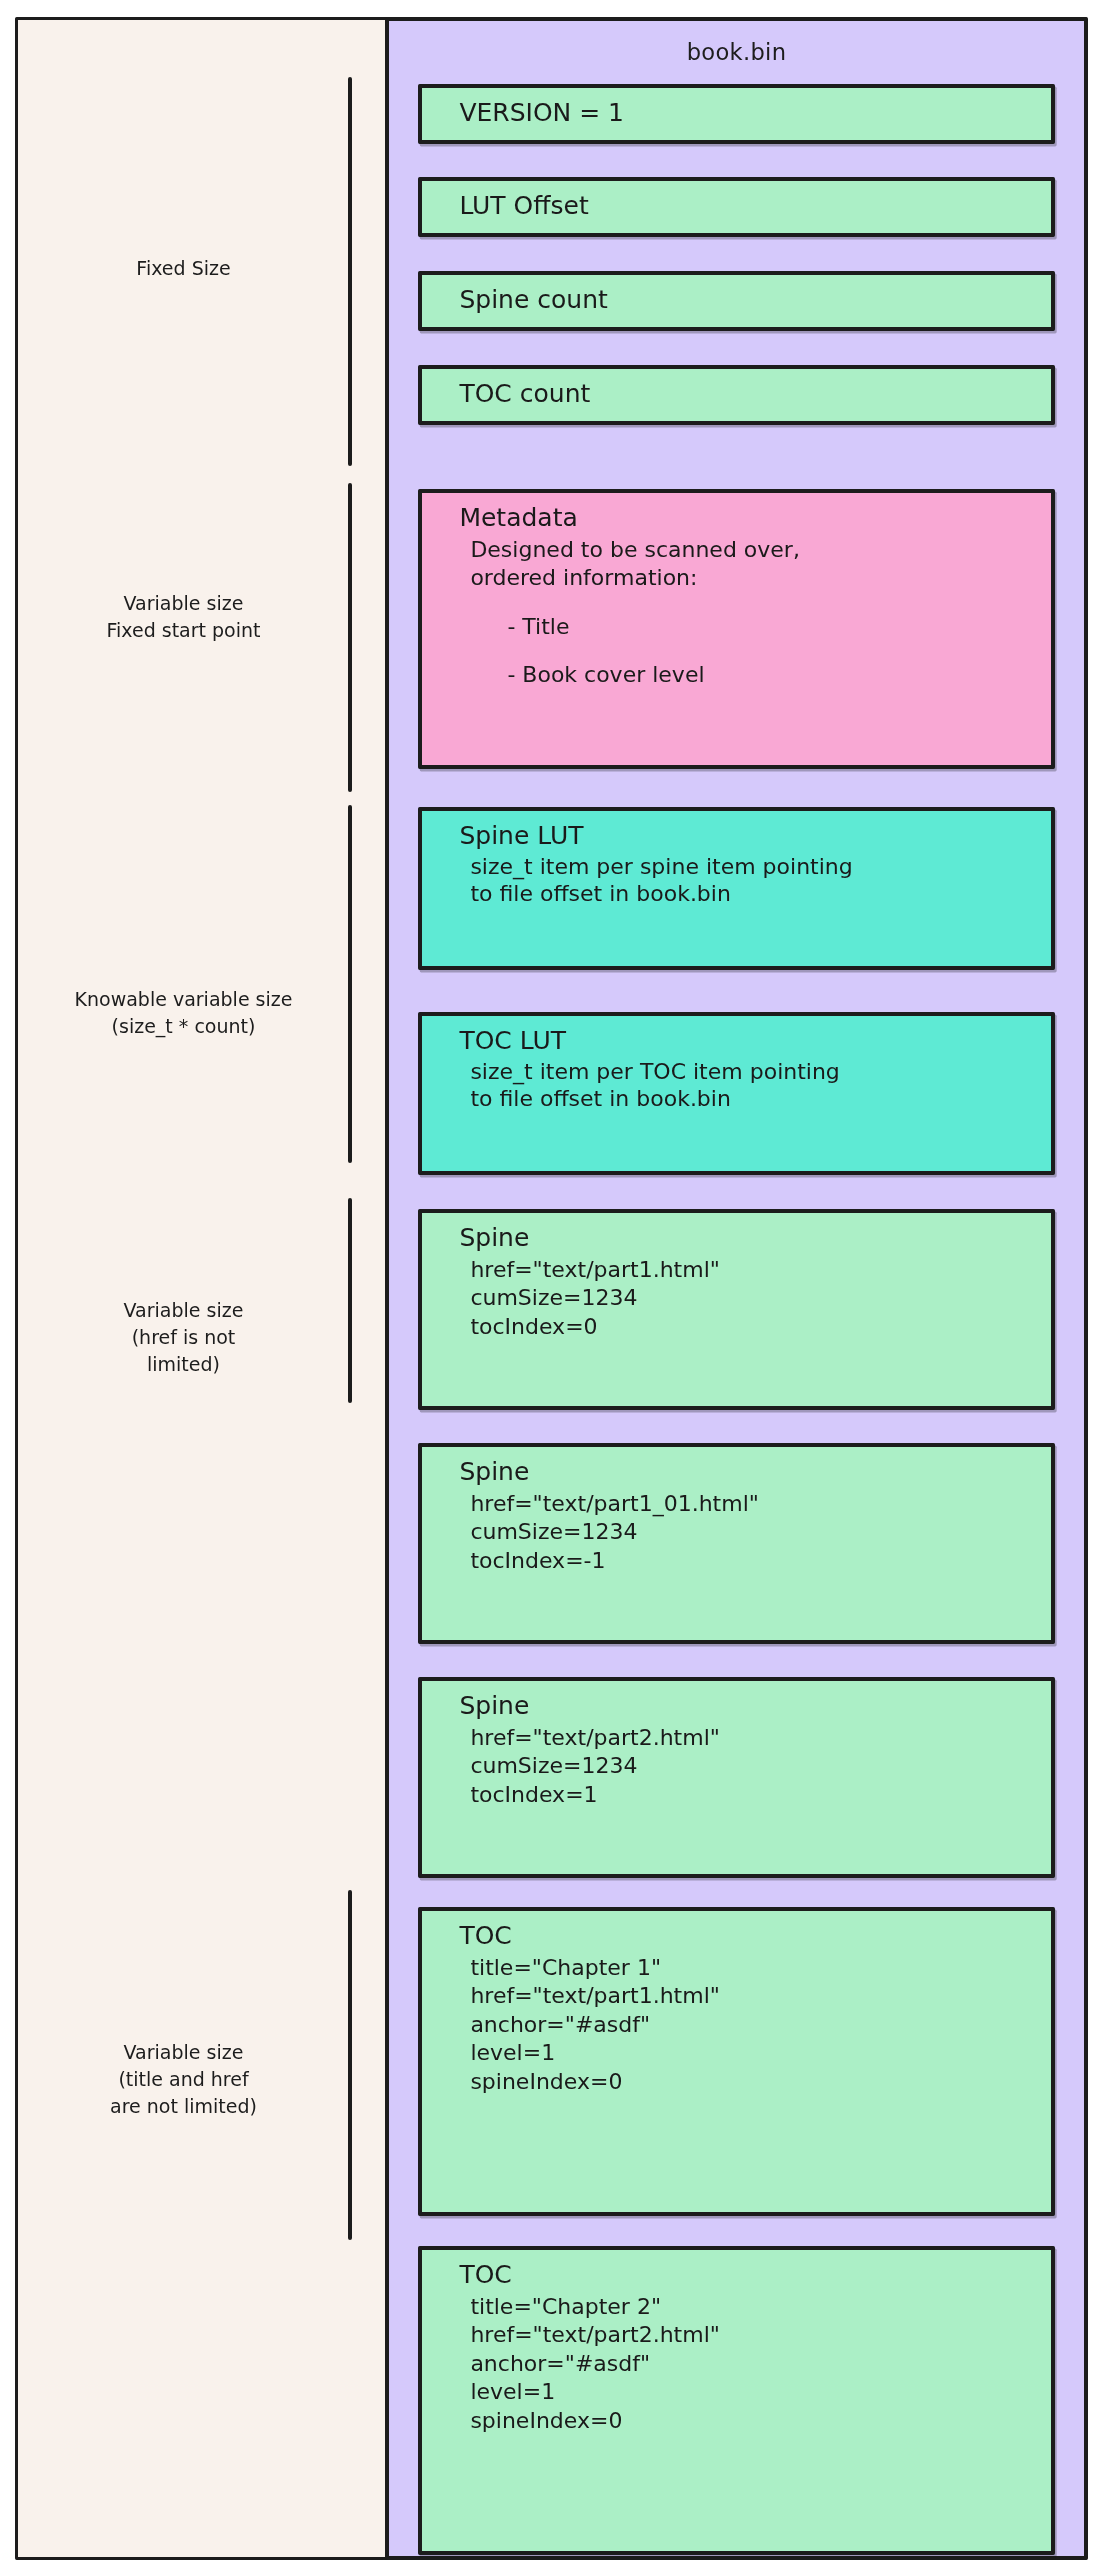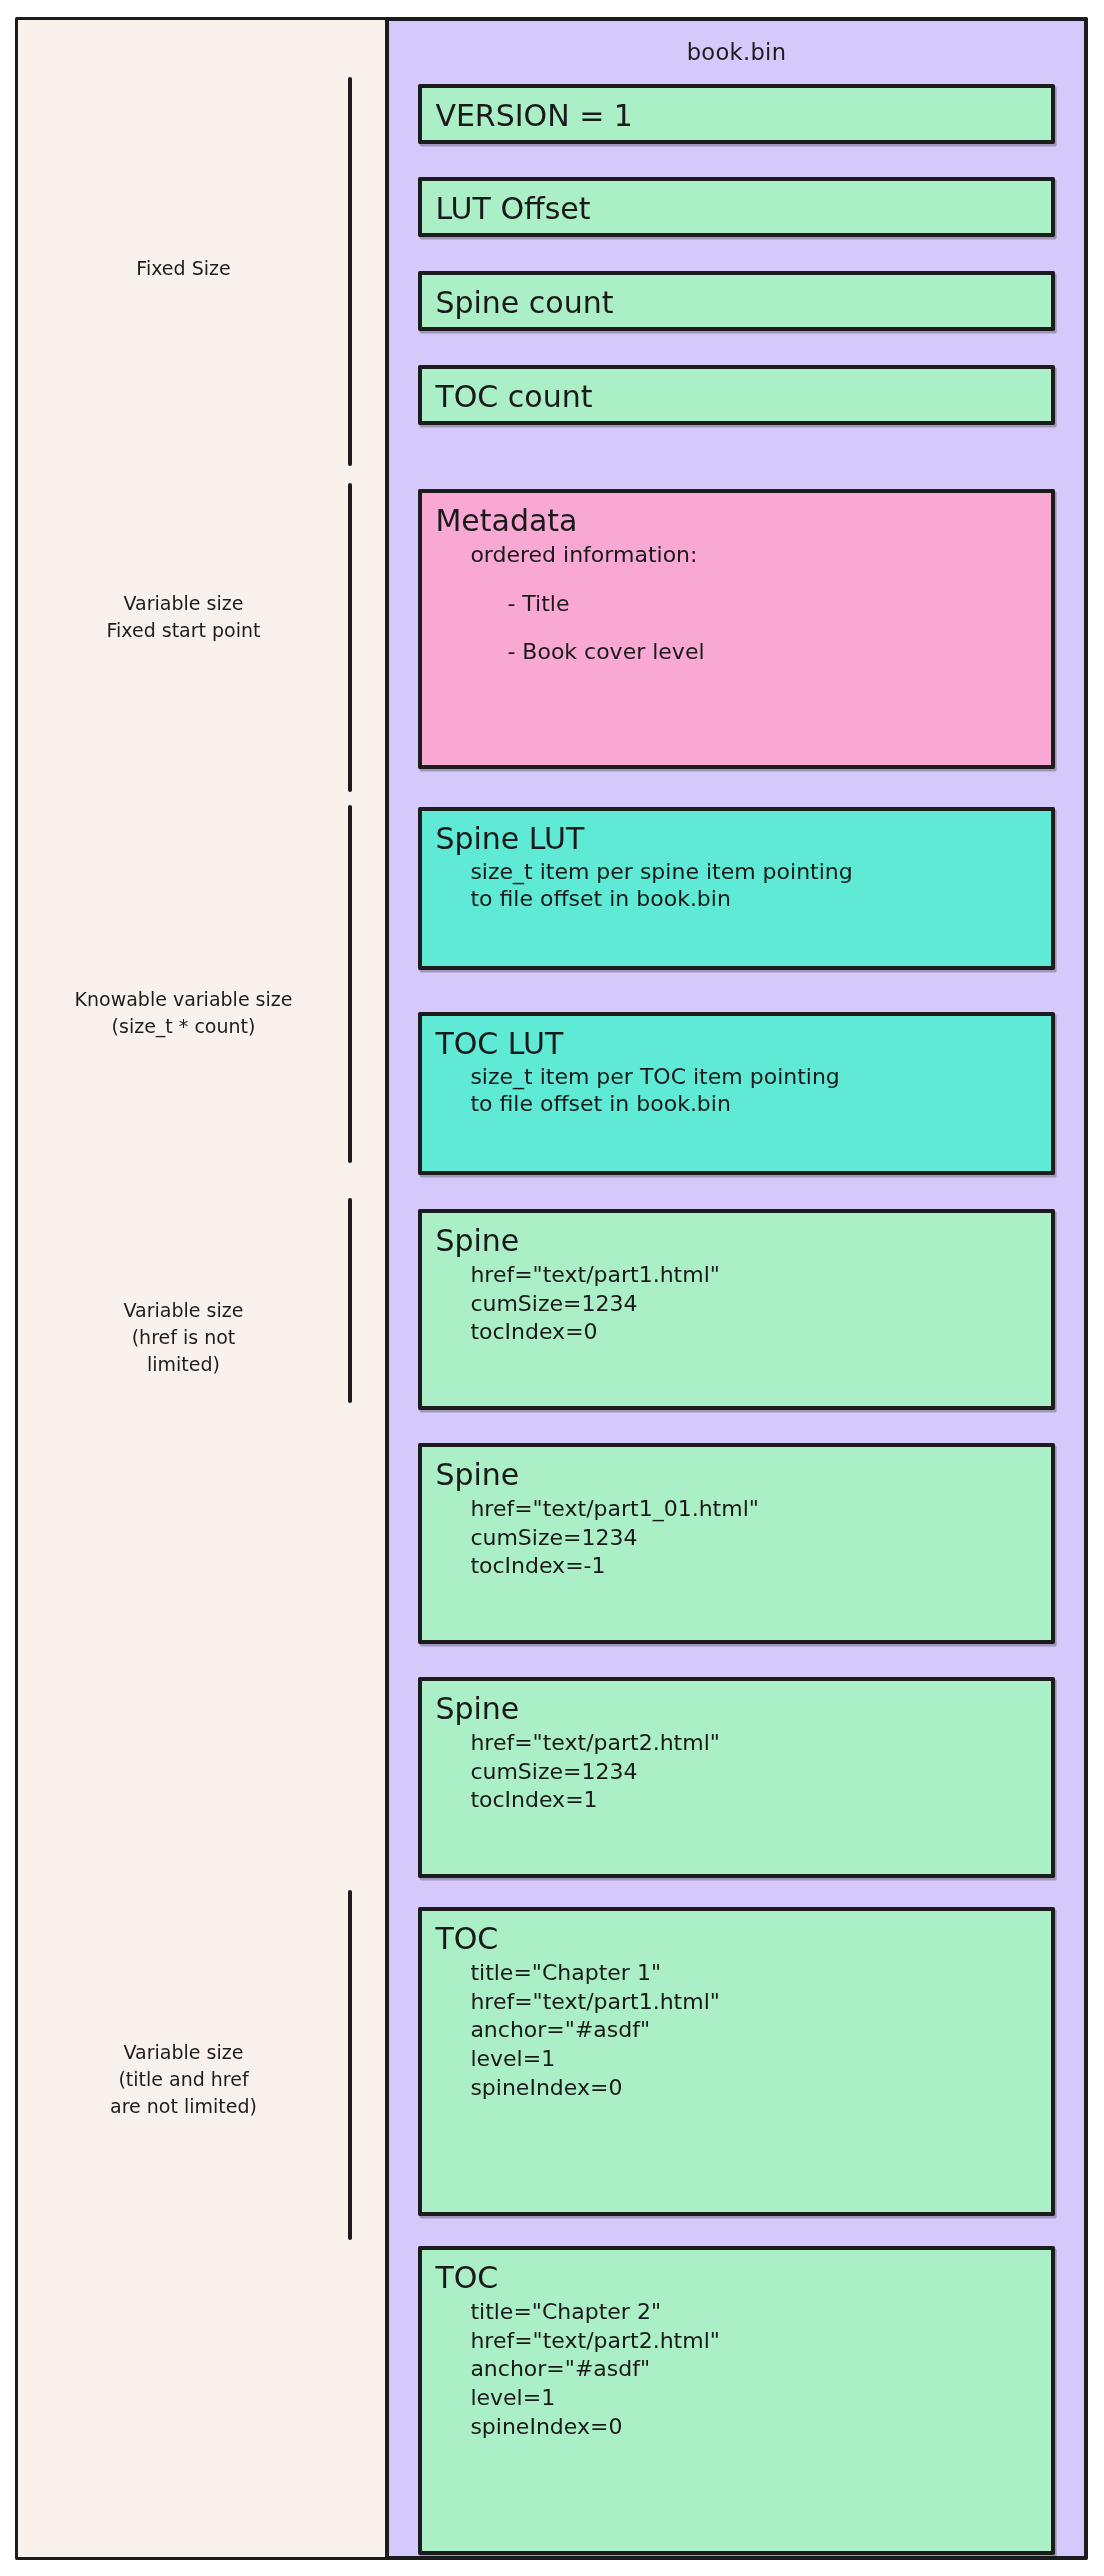--- a/index.html
+++ b/index.html
@@ -70,23 +70,24 @@
     padding: 11.7px 15px 11.7px 13.4px;
     font-family: "DejaVu Sans", sans-serif;
     color: #1a1a1a;
     box-shadow: 1.7px 2.5px 0 rgba(20,20,20,0.28);
   }
   .record.green  { background: #abefc6; }
   .record.yellow { background: #f9a8d4; }
   .record.blue   { background: #5eead4; }
 
   .rec-head {
-    font-size: 30px;
+    font-size: 25px;
     line-height: 1.12;
     white-space: pre;
+    margin-left: 24px;
   }
   .rec-lines {
     margin-top: 3.3px;
     padding-left: 35px;
   }
   .rec-line {
     font-size: 22px;
     line-height: 1.30;
     white-space: pre;
   }
@@ -156,20 +157,21 @@
       <div class="rec-head">Spine count</div>
     </div>
 
     <div class="record green" style="top:344px; height:60px;">
       <div class="rec-head">TOC count</div>
     </div>
 
     <div class="record yellow" style="top:468px; height:280px;">
       <div class="rec-head">Metadata</div>
       <div class="rec-lines">
+        <div class="rec-line">Designed to be scanned over,</div>
         <div class="rec-line">ordered information:</div>
         <div class="rec-line indent2">- Title</div>
         <div class="rec-line indent2">- Book cover level</div>
       </div>
     </div>
 
     <div class="record blue" style="top:786px; height:163px;">
       <div class="rec-head">Spine LUT</div>
       <div class="rec-lines">
         <div class="rec-line tight">size_t item per spine item pointing</div>

